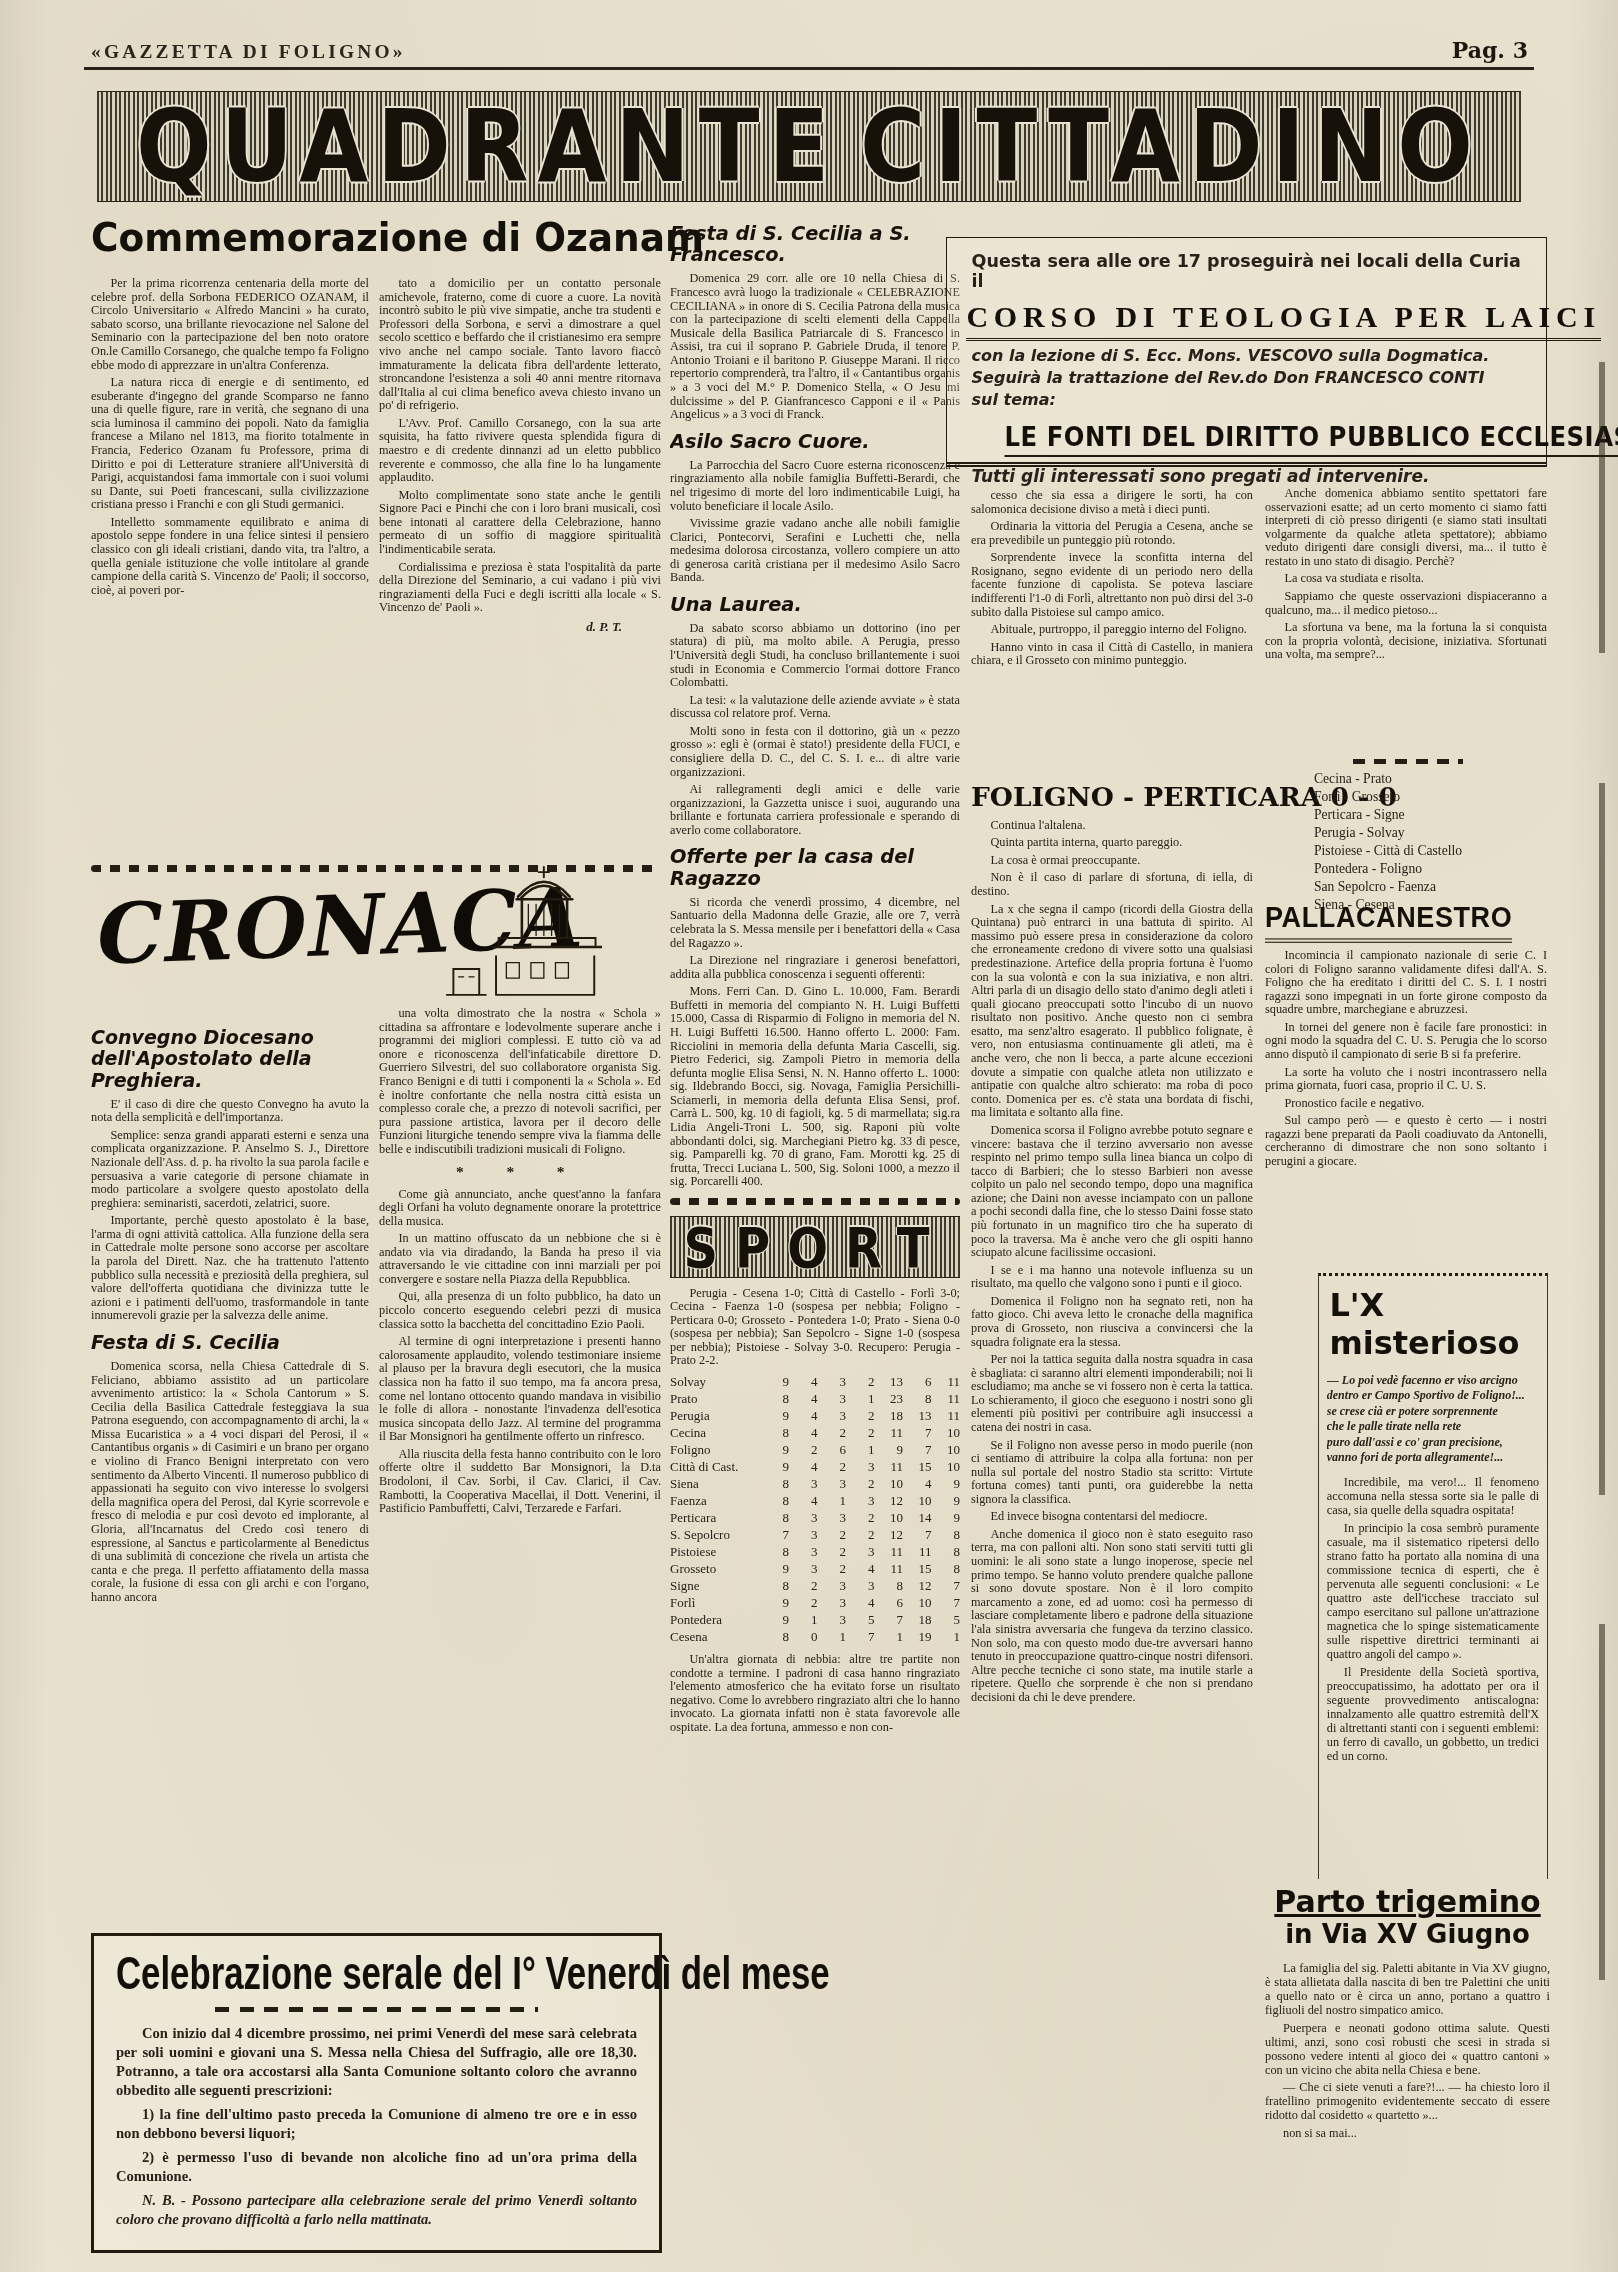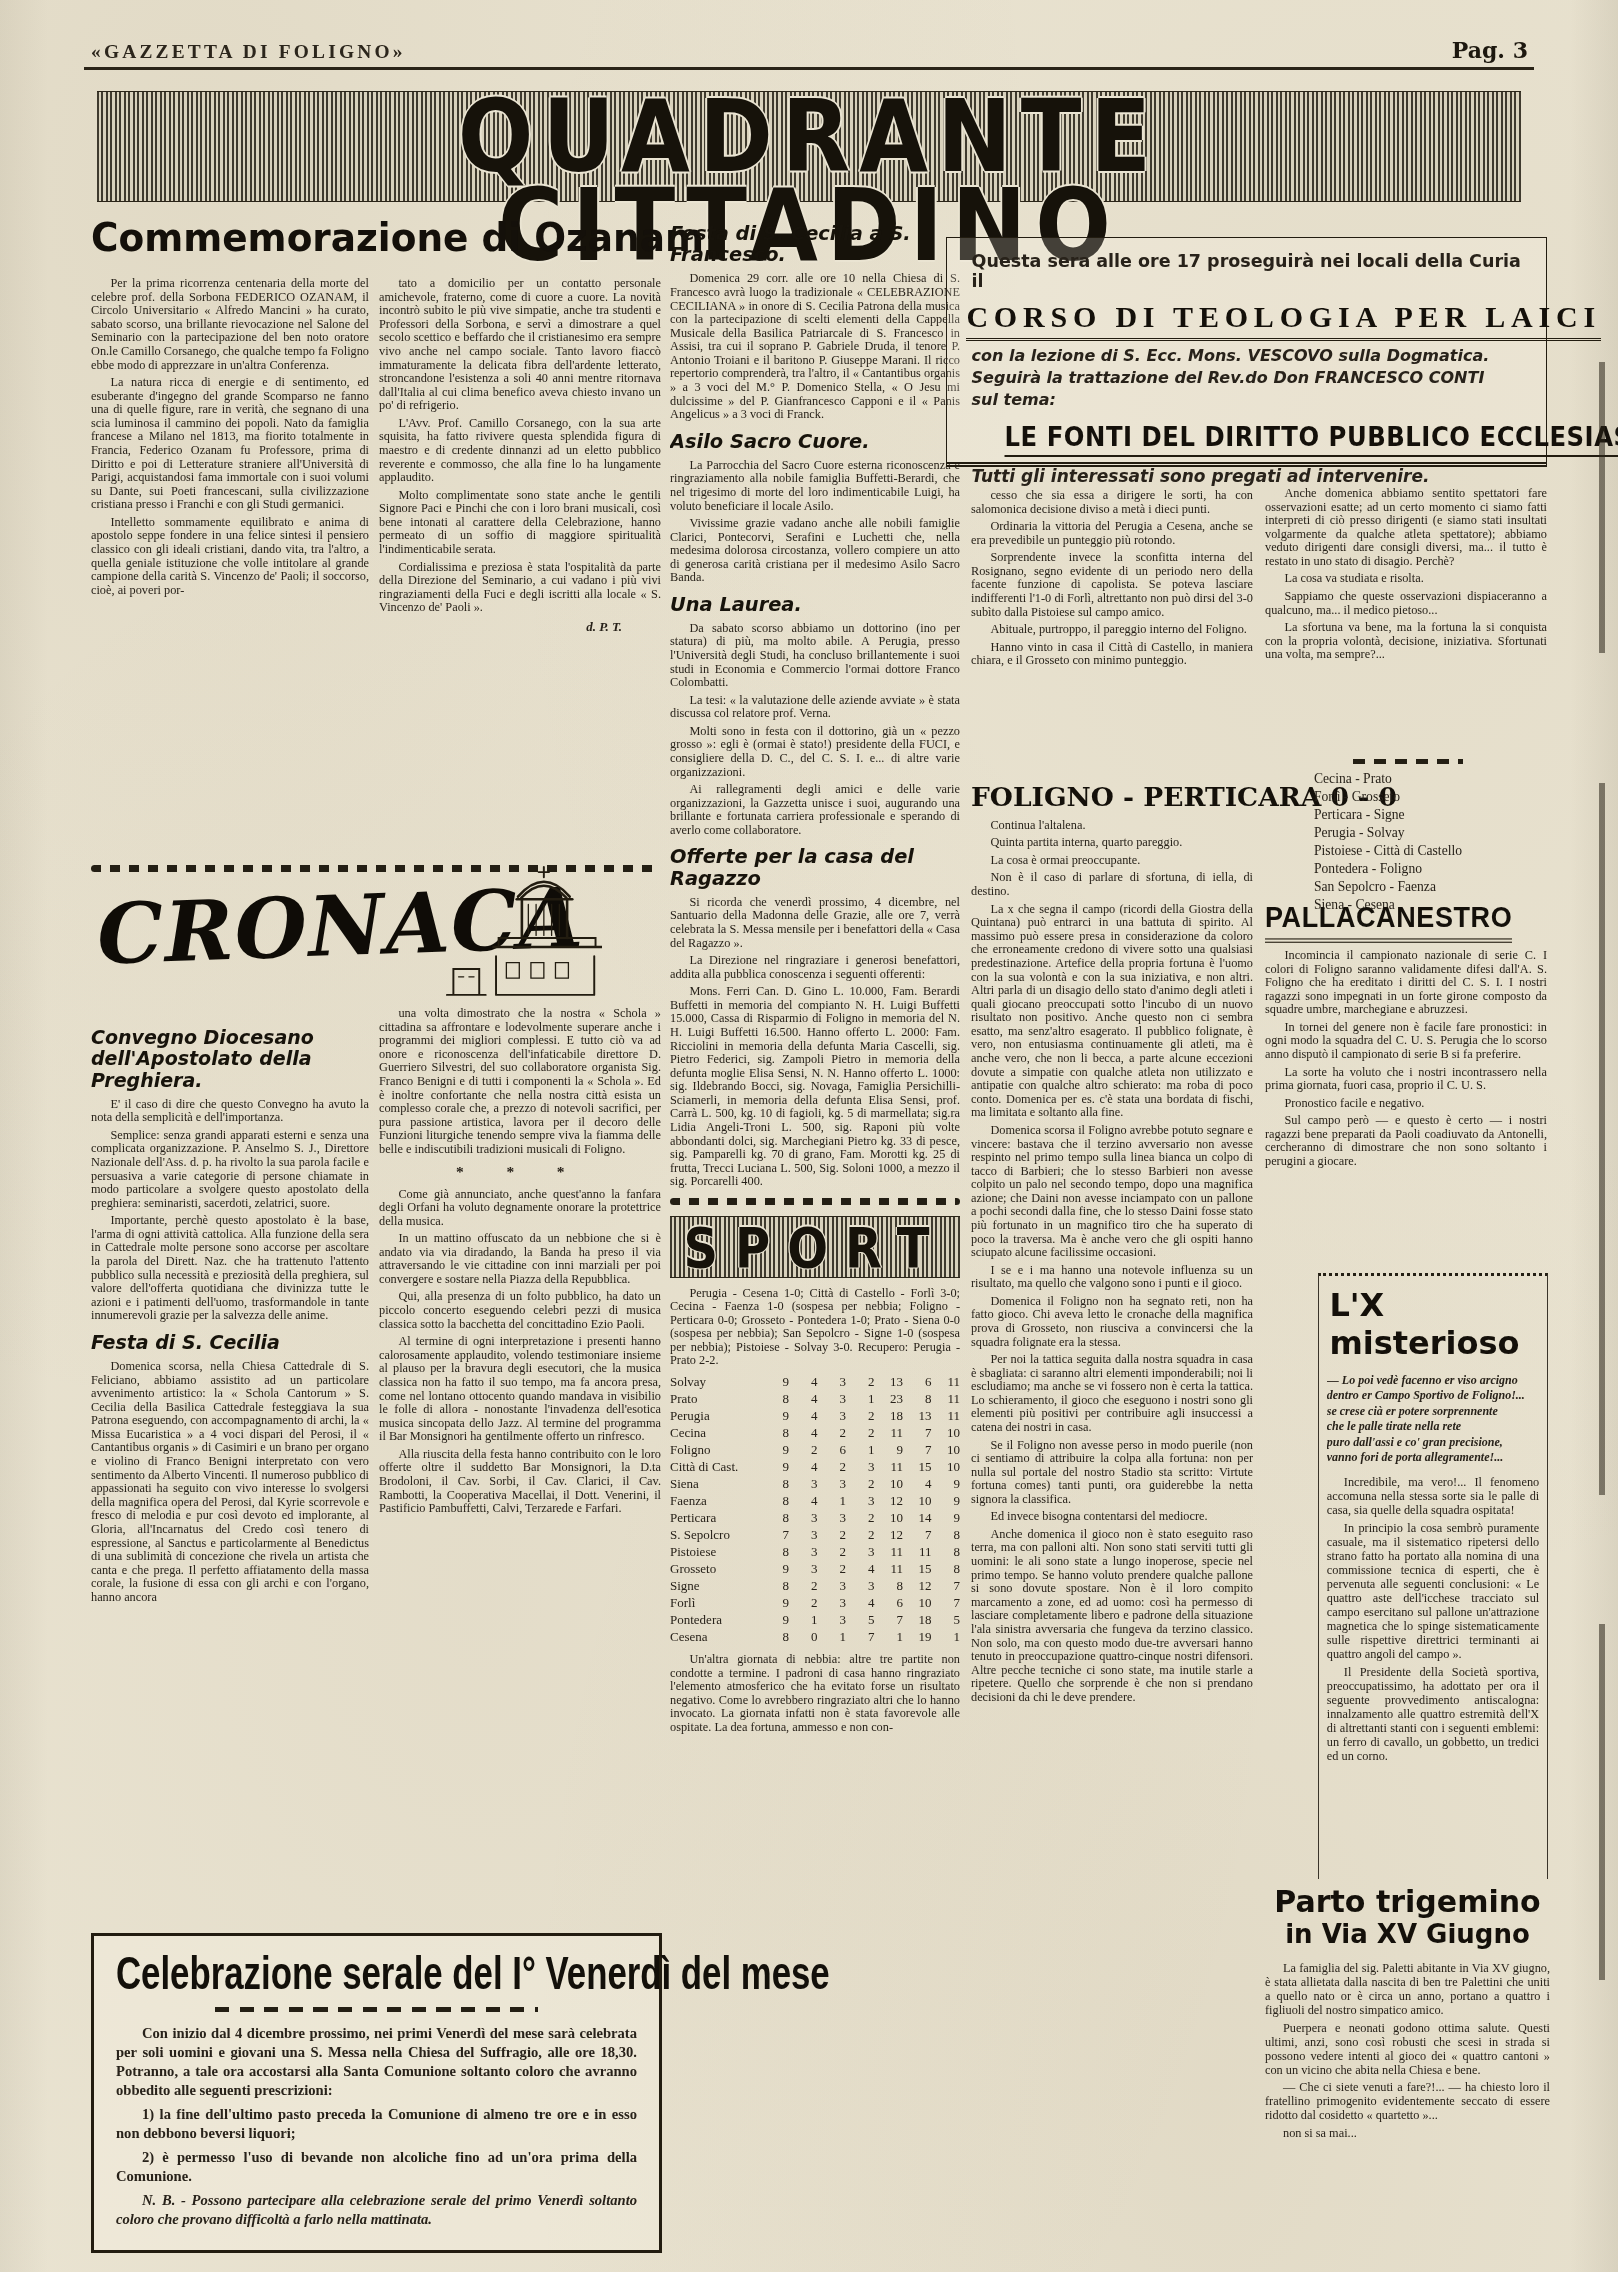--- a/index.html
+++ b/index.html
@@ -21,21 +21,21 @@
 
   
   #masthead{left:91px;top:32px;width:1437px;height:31px;display:flex;justify-content:space-between;align-items:flex-end;}
   .mast-left{font-family:"Liberation Serif",serif;font-weight:bold;font-size:19.4px;letter-spacing:3.2px;color:#2c261c;}
   .mast-right{font-family:"DejaVu Serif",serif;font-weight:bold;font-size:22px;color:#1d180f;}
   #mast-rule{left:84px;top:67px;width:1450px;height:2.6px;background:#2a2418;}
 
   
   .stripe-band{
     background:repeating-linear-gradient(90deg,#3f3a2e 0px,#3f3a2e 1.9px,#d9d2bd 1.9px,#d9d2bd 4.5px);
-    border-top:1.9px solid #2a2418;border-bottom:1.9px solid #2a2418;flex-direction:column;
+    border-top:1.9px solid #2a2418;border-bottom:1.9px solid #2a2418;
   }
   #banner{left:97px;top:91px;width:1424px;height:111px;display:flex;justify-content:space-between;align-items:center;padding:0 39px;box-sizing:border-box;}
   .banner-word{
     font-family:"DejaVu Sans",sans-serif;font-weight:bold;font-size:89px;line-height:1;
     letter-spacing:9px;color:#16120a;transform:scaleY(1.12);
     text-shadow:-1.9px 0 #eae4d2,1.9px 0 #eae4d2,0 -1.9px #eae4d2,0 1.9px #eae4d2;
   }
 
   
   .body-col p{margin:0 0 3.9px 0;text-indent:19.4px;font-size:12.3px;line-height:13.6px;text-align:justify;}
@@ -96,21 +96,21 @@
   
   #x-box{left:1318px;top:1273px;width:230px;height:606px;border-top:3.2px dotted #241f14;border-left:1.3px solid #3a342a;border-right:1.3px solid #3a342a;box-sizing:border-box;padding:6.5px 7.8px;overflow:hidden;}
   #x-head{font-family:"DejaVu Sans",sans-serif;font-weight:bold;font-size:32px;margin:3.9px 0 10.4px 2.6px;color:#14100a;}
   .verse div{font-style:italic;font-weight:bold;font-size:12px;line-height:15.5px;white-space:nowrap;overflow:hidden;}
   #x-box p{font-size:12.3px;line-height:14px;text-align:justify;text-indent:17px;margin:3.9px 0;}
   .verse{margin-bottom:9px;}
 
   
   #parto{left:1265px;top:1885px;width:285px;height:368px;overflow:hidden;}
   .parto-head{font-family:"DejaVu Sans",sans-serif;font-weight:bold;text-align:center;color:#14100a;}
-  #parto-h1{font-size:30px;line-height:34px;}
+  #parto-h1{font-size:30px;line-height:34px;text-decoration:underline;}
   #parto-h2{font-size:26px;line-height:30px;margin-bottom:11.7px;}
   #parto p{font-size:12.3px;line-height:14px;text-align:justify;text-indent:18px;margin:0 0 3.9px 0;}
 
   
   #streak{left:1599px;top:362px;width:5.8px;height:1618px;background:linear-gradient(#2a2418 0 18%, transparent 18% 26%, #2a2418 26% 70%, transparent 70% 78%, #2a2418 78%);opacity:.55;}
 </style>
 </head>
 <body>
 
 <div id="paper">

